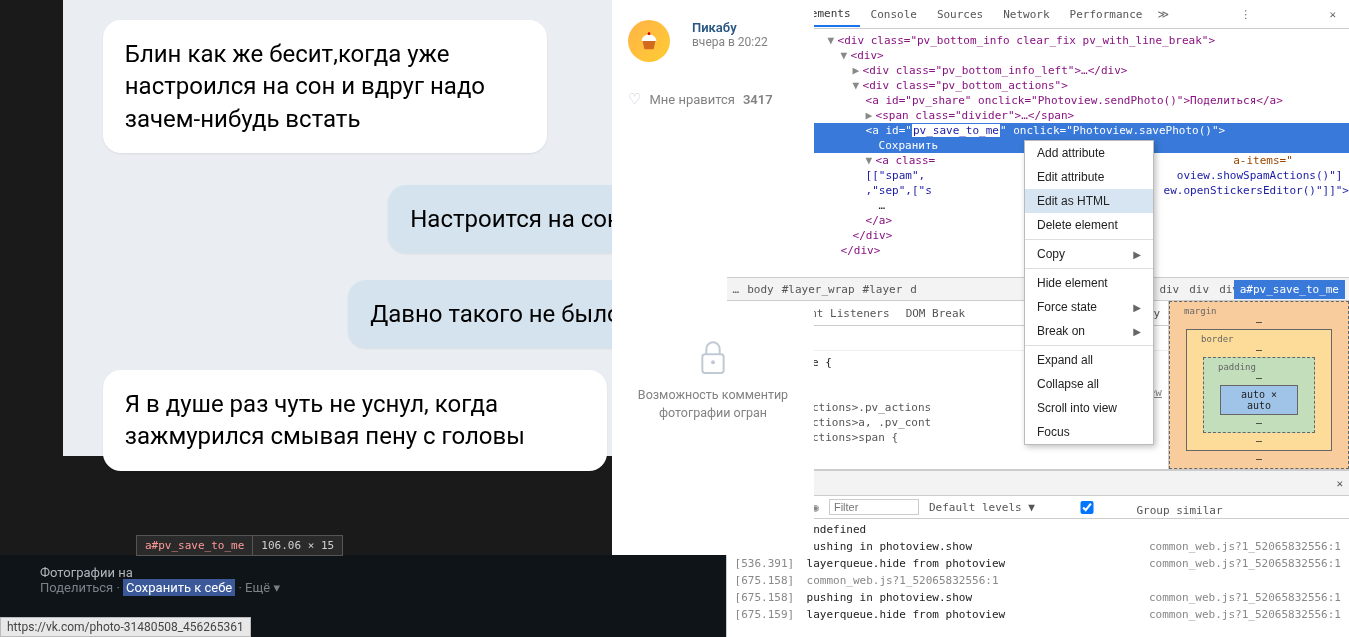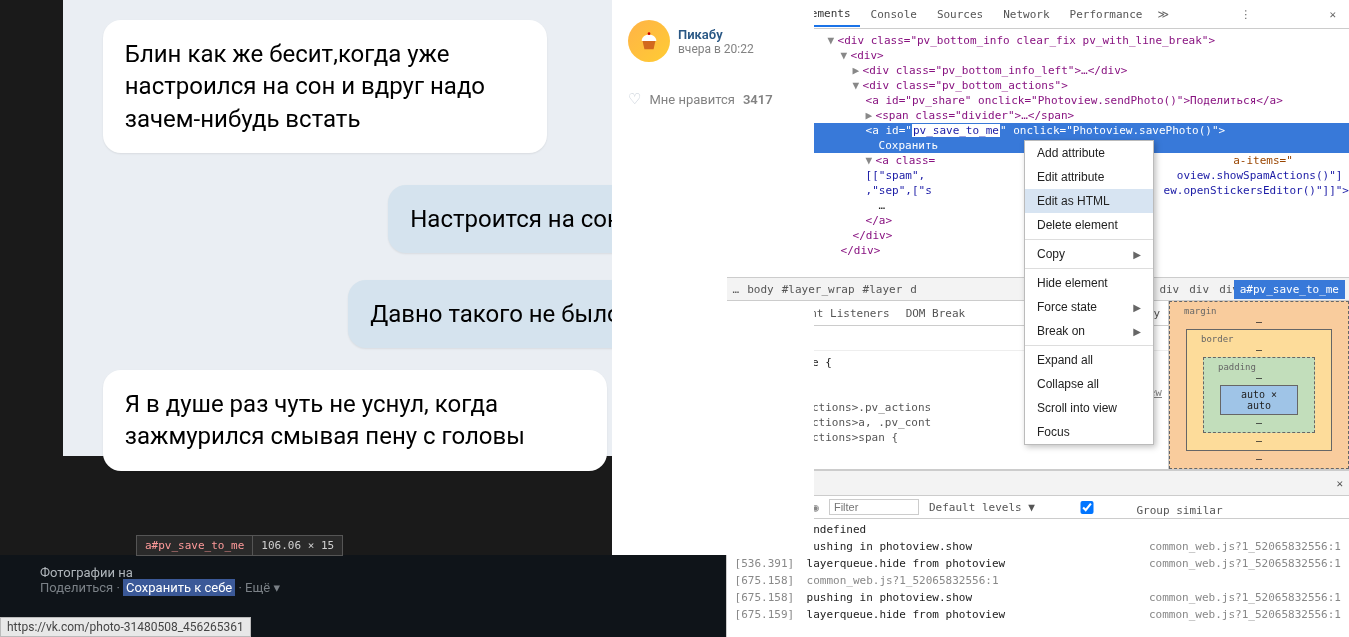--- a/index.html
+++ b/index.html
@@ -13,21 +13,21 @@
   .caption-bar{flex:1;background:#0f1419;color:#c5c9cc;padding:10px 30px 0 40px;font-size:13px;position:relative}
   .caption-line{color:#b0b6bb;}
   .actions{color:#7a8086}
   .actions .selected{background:#3b5998;color:#fff;padding:1px 3px}
   .hover-badge{position:absolute;left:136px;top:-20px;display:flex;font-size:11px;font-family:Menlo,Consolas,monospace}
   .hover-badge .el{background:#2a2a2a;color:#ff9a9a;padding:3px 8px;border:1px solid #555}
   .hover-badge .dim{background:#2a2a2a;color:#d0d0d0;padding:3px 8px;border:1px solid #555;border-left:none}
   .url-bar{position:absolute;bottom:0;left:0;background:#e8e8e8;border:1px solid #bbb;color:#444;font-size:12px;padding:2px 6px}
   
   .vk-sidebar{position:absolute;left:612px;top:0;width:202px;height:555px;background:#fff;padding:20px 16px;box-sizing:border-box}
-  .author{display:flex;gap:8px;align-items:center}
+  .author{display:flex;gap:22px;align-items:flex-start}
   .avatar{width:42px;height:42px;border-radius:50%;background:linear-gradient(135deg,#ffb347,#ffcc33);display:flex;align-items:center;justify-content:center}
   .avatar svg{width:22px;height:22px}
   .author-info{display:flex;flex-direction:column}
   .author-name{color:#2a5885;font-weight:600;font-size:13px}
   .author-date{color:#828282;font-size:12px}
   .like-row{margin-top:28px;display:flex;align-items:center;gap:8px;color:#828282;font-size:13px}
   .heart{color:#c1cad4;font-size:15px}
   .like-count{color:#828282;font-weight:600}
   .lock-wrap{margin-top:230px;text-align:center;color:#828282;font-size:12.5px;line-height:1.4}
   .lock-icon{display:block;margin:0 auto 10px;color:#c1cad4}
@@ -121,20 +121,29 @@
         <div class="author-info">
           <span class="author-name">Пикабу</span>
           <span class="author-date">вчера в 20:22</span>
         </div>
       </div>
       <div class="like-row">
         <span class="heart">♡</span>
         <span>Мне нравится</span>
         <span class="like-count">3417</span>
       </div>
+      <div class="lock-wrap">
+        <svg class="lock-icon" width="32" height="38" viewBox="0 0 24 28">
+          <rect x="4" y="12" width="16" height="14" rx="2" fill="none" stroke="#c1cad4" stroke-width="1.5"></rect>
+          <path d="M7 12V8a5 5 0 0110 0v4" fill="none" stroke="#c1cad4" stroke-width="1.5"></path>
+          <circle cx="12" cy="18" r="1.5" fill="#c1cad4"></circle>
+        </svg>
+        <div>Возможность комментир</div>
+        <div>фотографии огран</div>
+      </div>
     </div>
 
     <div class="caption-bar">
       <div class="hover-badge">
         <span class="el">a#pv_save_to_me</span>
         <span class="dim">106.06 × 15</span>
       </div>
       <div class="caption-line">Фотографии на</div>
       <div class="actions">
         <span>Поделиться</span> · 

